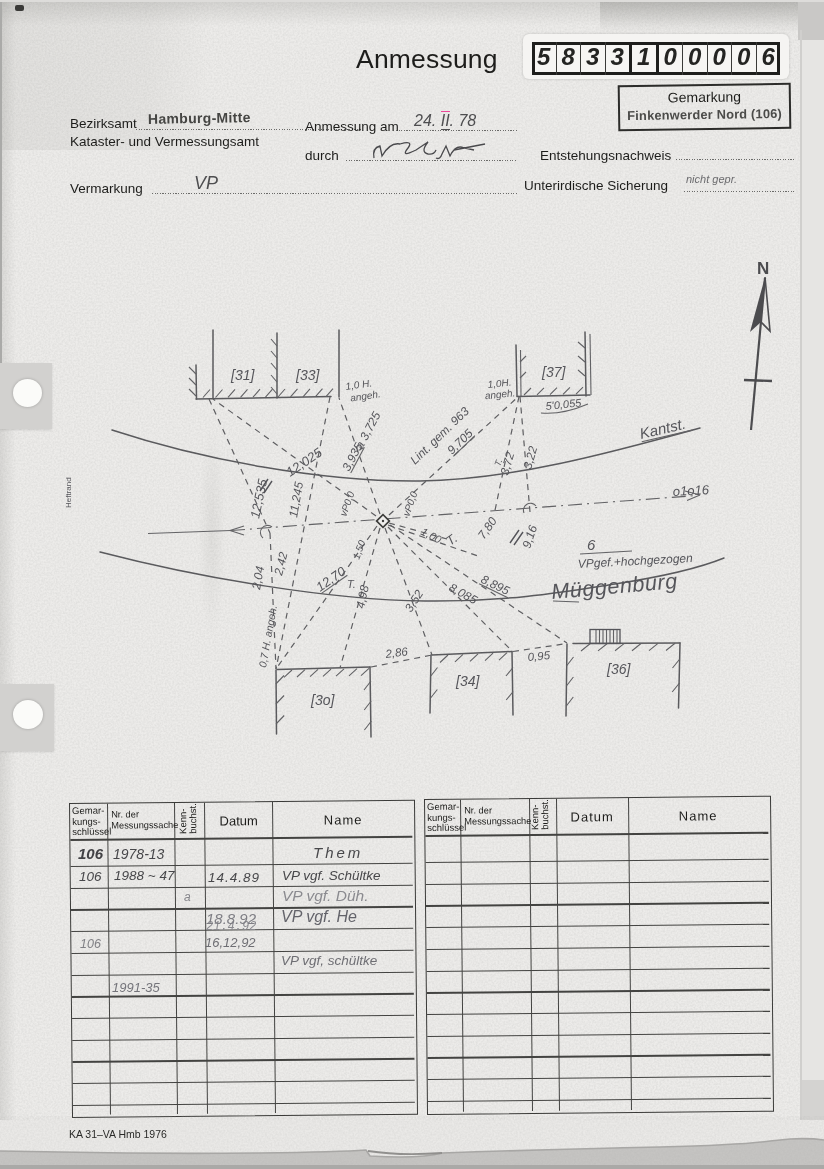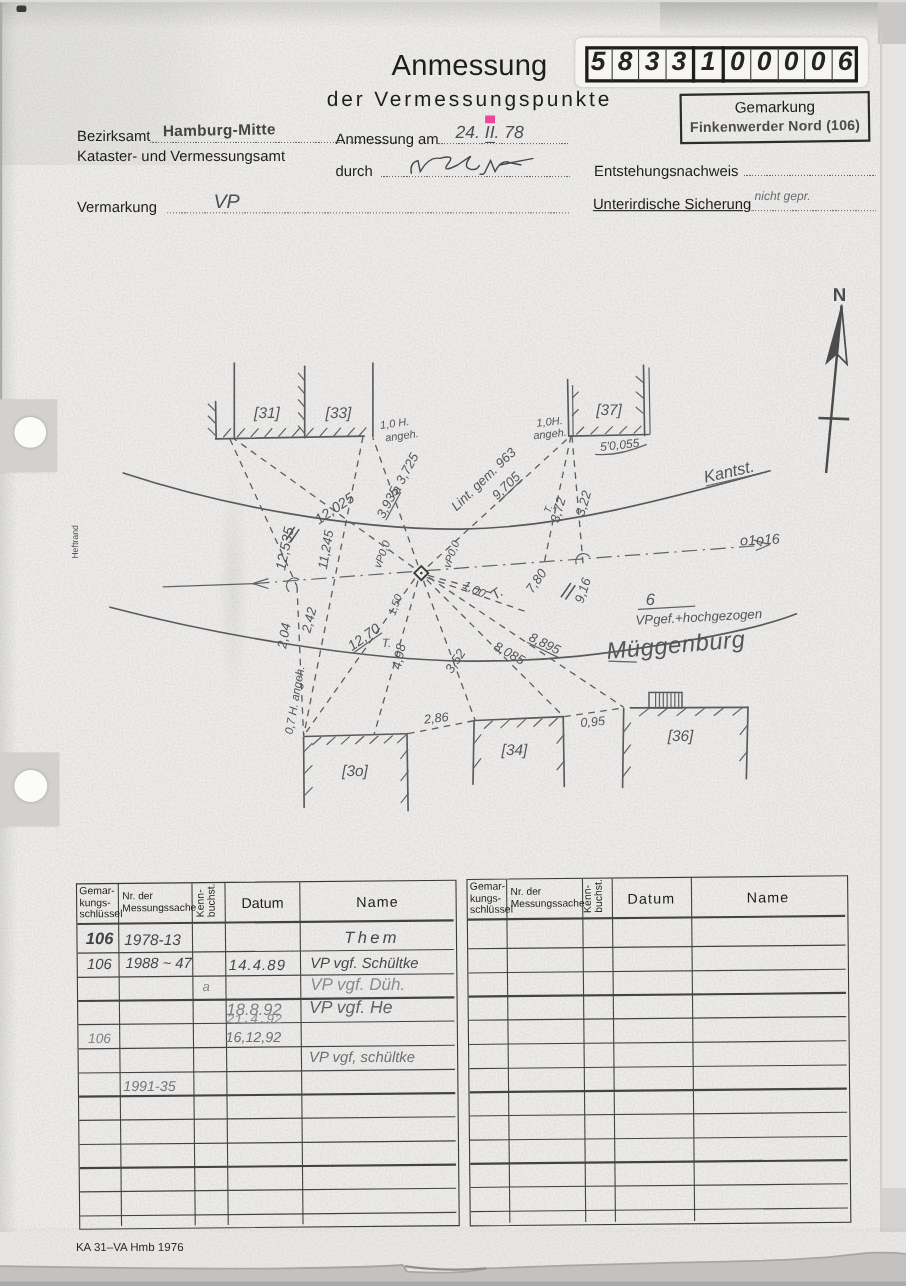--- a/index.html
+++ b/index.html
@@ -61,21 +61,20 @@
 <div class="abs" style="left:0;top:684px;width:54px;height:67px;background:#d2d1cf;box-shadow:0 1px 2px rgba(0,0,0,.12);"></div>
 
 <div class="abs" style="left:13px;top:700px;width:30px;height:29px;background:#fbfbf9;border-radius:50%;box-shadow:0 0 3px rgba(0,0,0,.25);"></div>
 
 <div class="abs" style="left:64px;top:472px;width:12px;height:40px;">
       <span style="position:absolute;left:0;top:36px;transform:rotate(-90deg);transform-origin:0 0;font-size:8px;color:#55555a;white-space:nowrap;">Heftrand</span>
     </div>
 
 <div class="lbl" style="left:356px;top:44px;font-size:26.5px;letter-spacing:0.2px;">Anmessung</div>
 
-<div class="lbl" style="left:297px;top:80px;font-size:19px;letter-spacing:2.6px;">der Vermessungspunkte</div>
 
 <div class="abs" style="left:523px;top:34px;width:266px;height:45px;background:#f5f4f2;border-radius:6px;box-shadow:0 0 3px rgba(0,0,0,.18);"></div>
 
 <div class="abs" style="left:532px;top:42px;width:248px;height:33px;border:3px solid #1e1e1c;background:#f6f5f3;box-sizing:border-box;"></div>
 
 <div class="abs" style="left:532px;top:42px;width:248px;height:33px;display:flex;font-style:italic;font-weight:bold;font-size:24px;color:#242422;">
   <div style="width:23.5px;border-right:1.5px solid #3a3a38;text-align:center;line-height:30px;">5</div>
   <div style="width:23.5px;border-right:1.5px solid #3a3a38;text-align:center;line-height:30px;">8</div>
   <div style="width:23.5px;border-right:1.5px solid #3a3a38;text-align:center;line-height:30px;">3</div>
   <div style="width:23.5px;border-right:3px solid #1e1e1c;text-align:center;line-height:30px;">3</div>
@@ -97,42 +96,42 @@
 <div class="abs" style="left:148px;top:110px;font-size:14px;font-weight:bold;color:#454543;letter-spacing:0.3px;transform:rotate(-1deg);">Hamburg-Mitte</div>
 
 <div class="dot" style="left:136px;top:129px;width:226px;"></div>
 
 <div class="lbl" style="left:70px;top:134px;font-size:13.5px;">Kataster- und Vermessungsamt</div>
 
 <div class="lbl" style="left:305px;top:119px;font-size:13.5px;">Anmessung am</div>
 
 <div class="dot" style="left:396px;top:130px;width:122px;"></div>
 
-<div class="hw" style="left:414px;top:112px;font-size:16px;">24. <span style="border-top:7px solid #ec4899;border-bottom:1px solid #4e4e50;">II</span>. 78</div>
+<div class="hw" style="left:414px;top:112px;font-size:16px;">24. <span style="border-top:1px solid #ec4899;border-bottom:1px solid #4e4e50;">II</span>. 78</div>
 
 <div class="lbl" style="left:305px;top:148px;font-size:13.5px;">durch</div>
 
 <div class="dot" style="left:346px;top:160px;width:172px;"></div>
 
 <svg class="abs" style="left:370px;top:136px;" width="125" height="30" viewBox="0 0 125 30">
   <path d="M4,22 Q2,12 10,10 L12,20 Q20,6 30,8 Q44,4 38,12 Q30,22 46,14 L58,6 Q50,16 58,18 Q64,19 66,14" fill="none" stroke="#49494c" stroke-width="1.3"></path>
   <path d="M66,22 Q70,24 72,18 L76,10 L80,20 Q86,8 94,12 L104,14 M84,14 L115,8" fill="none" stroke="#49494c" stroke-width="1.3"></path>
 </svg>
 
 <div class="lbl" style="left:540px;top:148px;font-size:13.5px;">Entstehungsnachweis</div>
 
 <div class="dot" style="left:676px;top:159px;width:120px;"></div>
 
 <div class="lbl" style="left:70px;top:181px;font-size:13.5px;">Vermarkung</div>
 
 <div class="dot" style="left:152px;top:193px;width:366px;"></div>
 
 <div class="hw" style="left:194px;top:173px;font-size:18px;">VP</div>
 
-<div class="lbl" style="left:539px;top:178px;font-size:13.5px;text-decoration:underline;">Unterirdische Sicherung</div>
+<div class="lbl" style="left:524px;top:178px;font-size:13.5px;">Unterirdische Sicherung</div>
 
 <div class="dot" style="left:684px;top:191px;width:112px;"></div>
 
 <div class="hw" style="left:686px;top:173px;font-size:11px;color:#6b6b6e;">nicht gepr.</div>
 
 <svg class="abs" style="left:0;top:0;" width="824" height="820" viewBox="0 0 824 820">
 <style>
  .p{stroke:#5a5a5d;stroke-width:1.5;fill:none;stroke-linecap:round;}
  .h{stroke:#626265;stroke-width:1.1;fill:none;}
  .d{stroke:#5e5e61;stroke-width:1.2;fill:none;stroke-dasharray:6 5;}

